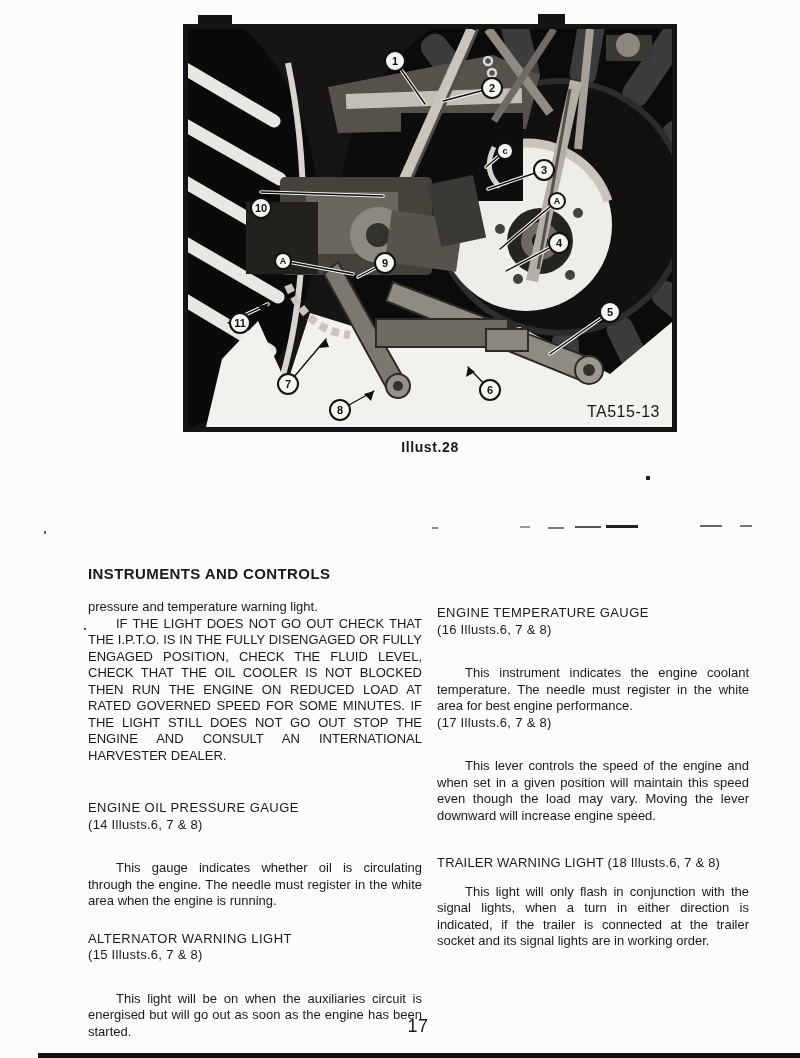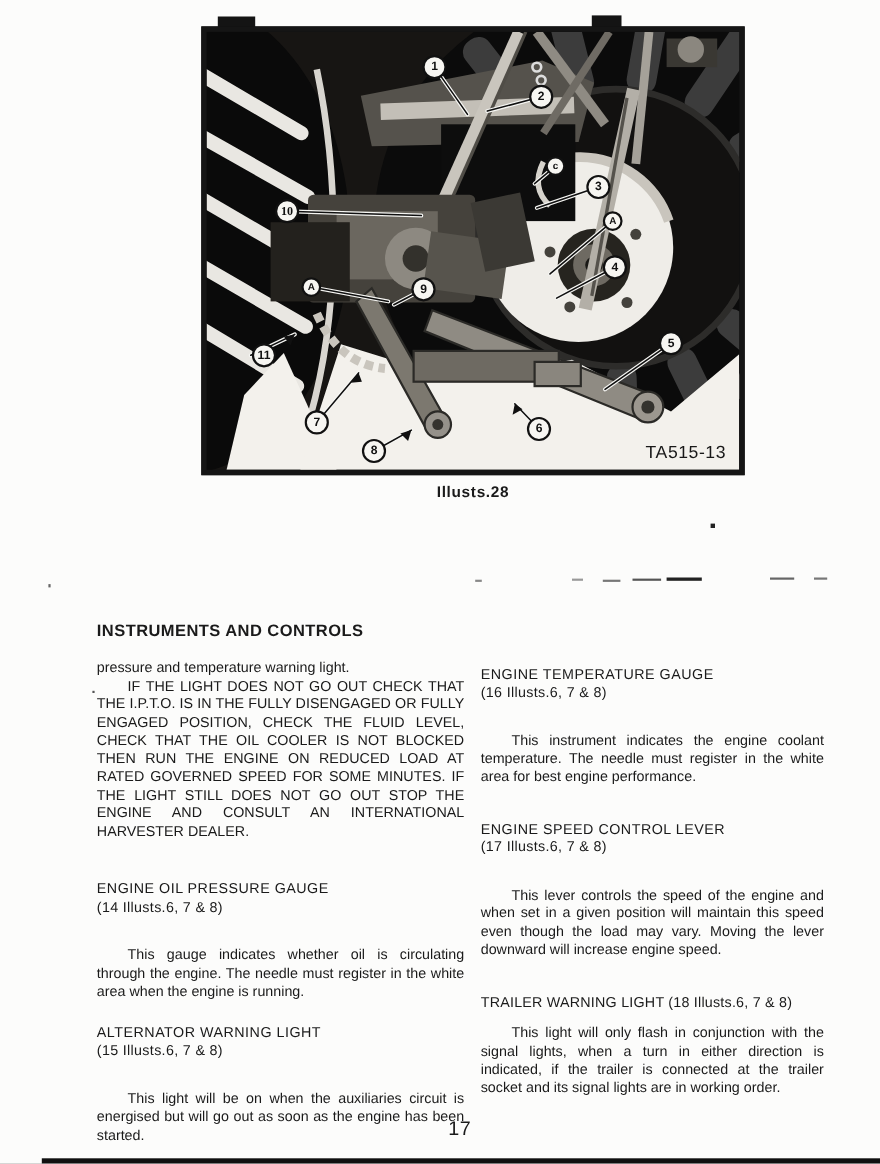--- a/index.html
+++ b/index.html
@@ -217,28 +217,28 @@
     <div class="callout" style="left:293px;top:48px;">2</div>
     <div class="callout small" style="left:308px;top:113px;">c</div>
     <div class="callout" style="left:345px;top:130px;">3</div>
     <div class="callout small" style="left:360px;top:163px;">A</div>
     <div class="callout" style="left:360px;top:203px;">4</div>
     <div class="callout" style="left:411px;top:272px;">5</div>
     <div class="callout" style="left:291px;top:350px;">6</div>
     <div class="callout" style="left:89px;top:344px;">7</div>
     <div class="callout" style="left:141px;top:370px;">8</div>
     <div class="callout" style="left:186px;top:223px;">9</div>
-    <div class="callout" style="left:62px;top:152px;font-family:Liberation Serif, serif;">10</div>
+    <div class="callout" style="left:62px;top:168px;">10</div>
     <div class="callout" style="left:41px;top:283px;text-align:center;">11</div>
     <div class="callout small" style="left:86px;top:223px;">A</div>
 
     <div class="photo-ref">TA515-13</div>
   </figure>
 
-  <div class="caption">Illusts.28</div>
+  <div class="caption">Illust.28</div>
 
   <div class="artifact" style="left:646px;top:476px;width:4px;height:4px;background:#222;"></div>
   <div class="artifact" style="left:432px;top:527px;width:6px;height:2px;background:#888;"></div>
   <div class="artifact" style="left:520px;top:526px;width:10px;height:2px;background:#999;"></div>
   <div class="artifact" style="left:548px;top:527px;width:16px;height:2px;background:#777;"></div>
   <div class="artifact" style="left:575px;top:526px;width:26px;height:2px;background:#555;"></div>
   <div class="artifact" style="left:606px;top:525px;width:32px;height:3px;background:#222;"></div>
   <div class="artifact" style="left:700px;top:525px;width:22px;height:2px;background:#666;"></div>
   <div class="artifact" style="left:740px;top:525px;width:12px;height:2px;background:#777;"></div>
   <div class="artifact" style="left:44px;top:531px;width:2px;height:3px;background:#666;"></div>
@@ -257,21 +257,20 @@
     <h2 class="second">ALTERNATOR WARNING LIGHT</h2>
     <div class="sub">(15 Illusts.6, 7 &amp; 8)</div>
     <p class="body">This light will be on when the auxiliaries circuit is energised but will go out as soon as the engine has been started.</p>
   </div>
 
   <div class="col col-right">
     <h2 class="first">ENGINE TEMPERATURE GAUGE</h2>
     <div class="sub">(16 Illusts.6, 7 &amp; 8)</div>
     <p class="body">This instrument indicates the engine coolant temperature. The needle must register in the white area for best engine performance.</p>
 
-    <h2>ENGINE SPEED CONTROL LEVER</h2>
     <div class="sub">(17 Illusts.6, 7 &amp; 8)</div>
     <p class="body">This lever controls the speed of the engine and when set in a given position will maintain this speed even though the load may vary. Moving the lever downward will increase engine speed.</p>
 
     <h2 class="inline-head">TRAILER WARNING LIGHT (18 Illusts.6, 7 &amp; 8)</h2>
     <p class="body tw">This light will only flash in conjunction with the signal lights, when a turn in either direction is indicated, if the trailer is connected at the trailer socket and its signal lights are in working order.</p>
   </div>
 
   <div class="page-number">17</div>
   <div class="bottom-bar"></div>
 </div>

